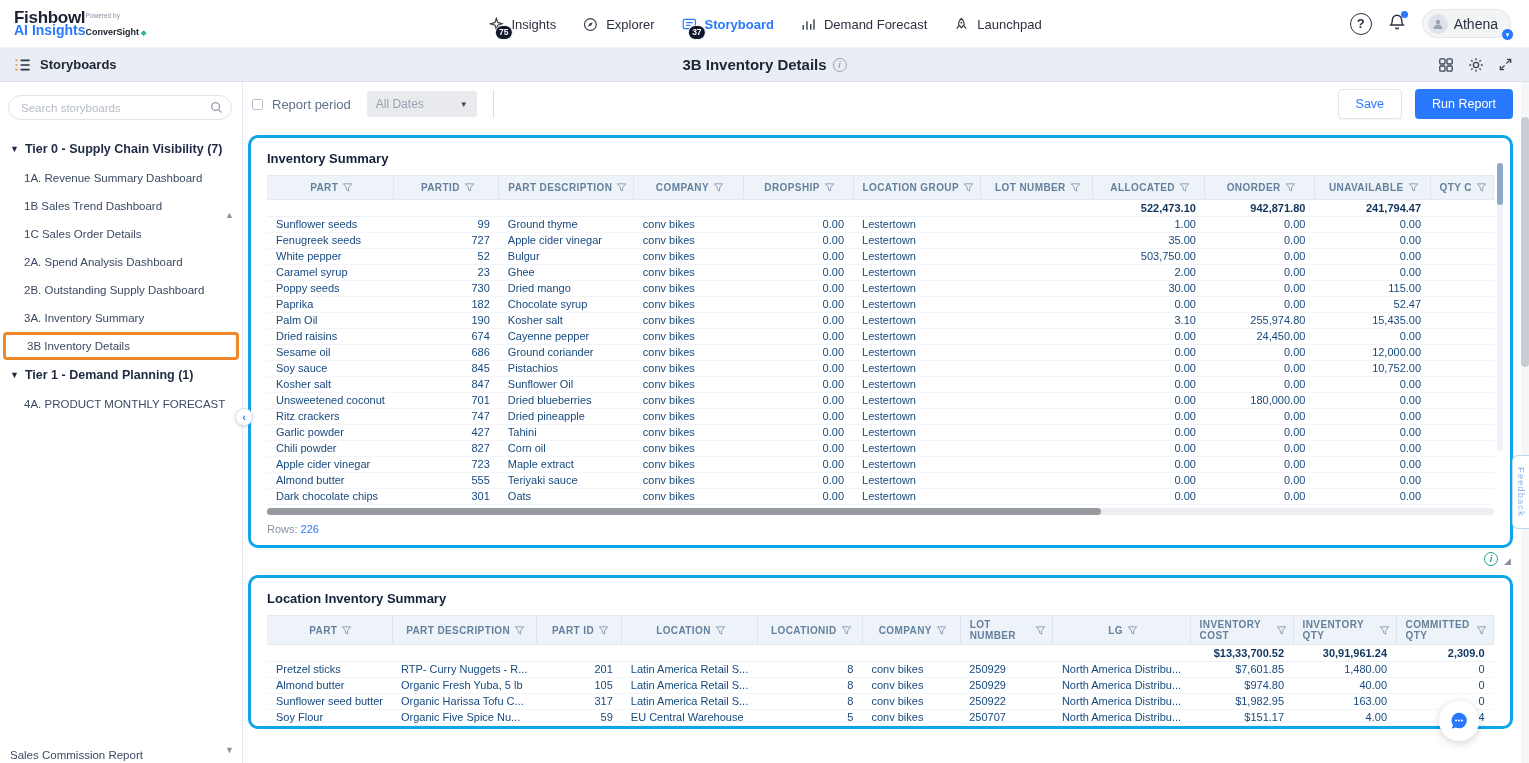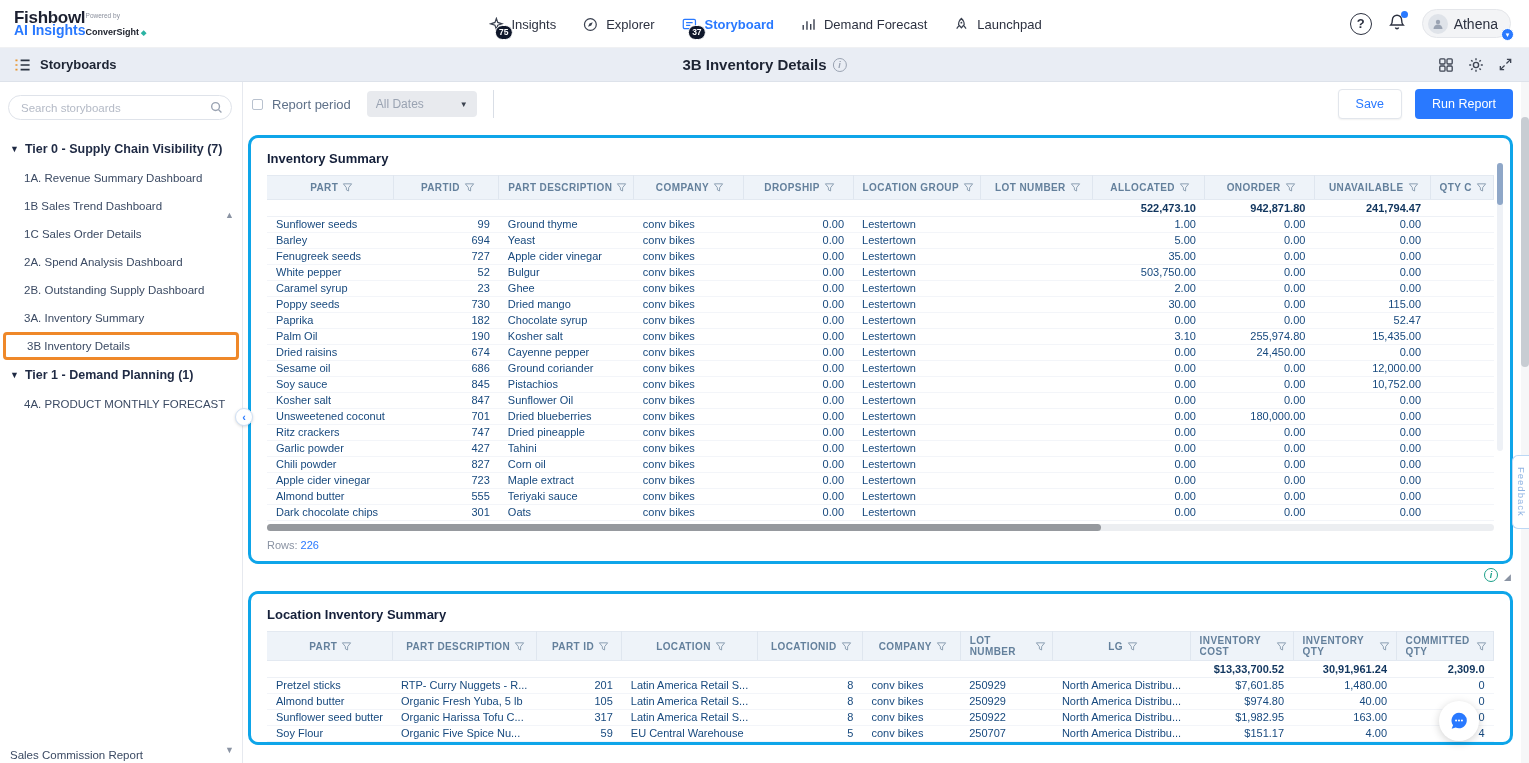--- a/index.html
+++ b/index.html
@@ -438,33 +438,20 @@
                 <td>conv bikes</td>
                 <td class="num">0.00</td>
                 <td>Lestertown</td>
                 <td></td>
                 <td class="num">1.00</td>
                 <td class="num">0.00</td>
                 <td class="num">0.00</td>
                 <td class="num"></td>
               </tr>
               <tr>
-                <td>Barley</td>
-                <td class="num">694</td>
-                <td>Yeast</td>
-                <td>conv bikes</td>
-                <td class="num">0.00</td>
-                <td>Lestertown</td>
-                <td></td>
-                <td class="num">5.00</td>
-                <td class="num">0.00</td>
-                <td class="num">0.00</td>
-                <td class="num"></td>
-              </tr>
-              <tr>
                 <td>Fenugreek seeds</td>
                 <td class="num">727</td>
                 <td>Apple cider vinegar</td>
                 <td>conv bikes</td>
                 <td class="num">0.00</td>
                 <td>Lestertown</td>
                 <td></td>
                 <td class="num">35.00</td>
                 <td class="num">0.00</td>
                 <td class="num">0.00</td>

